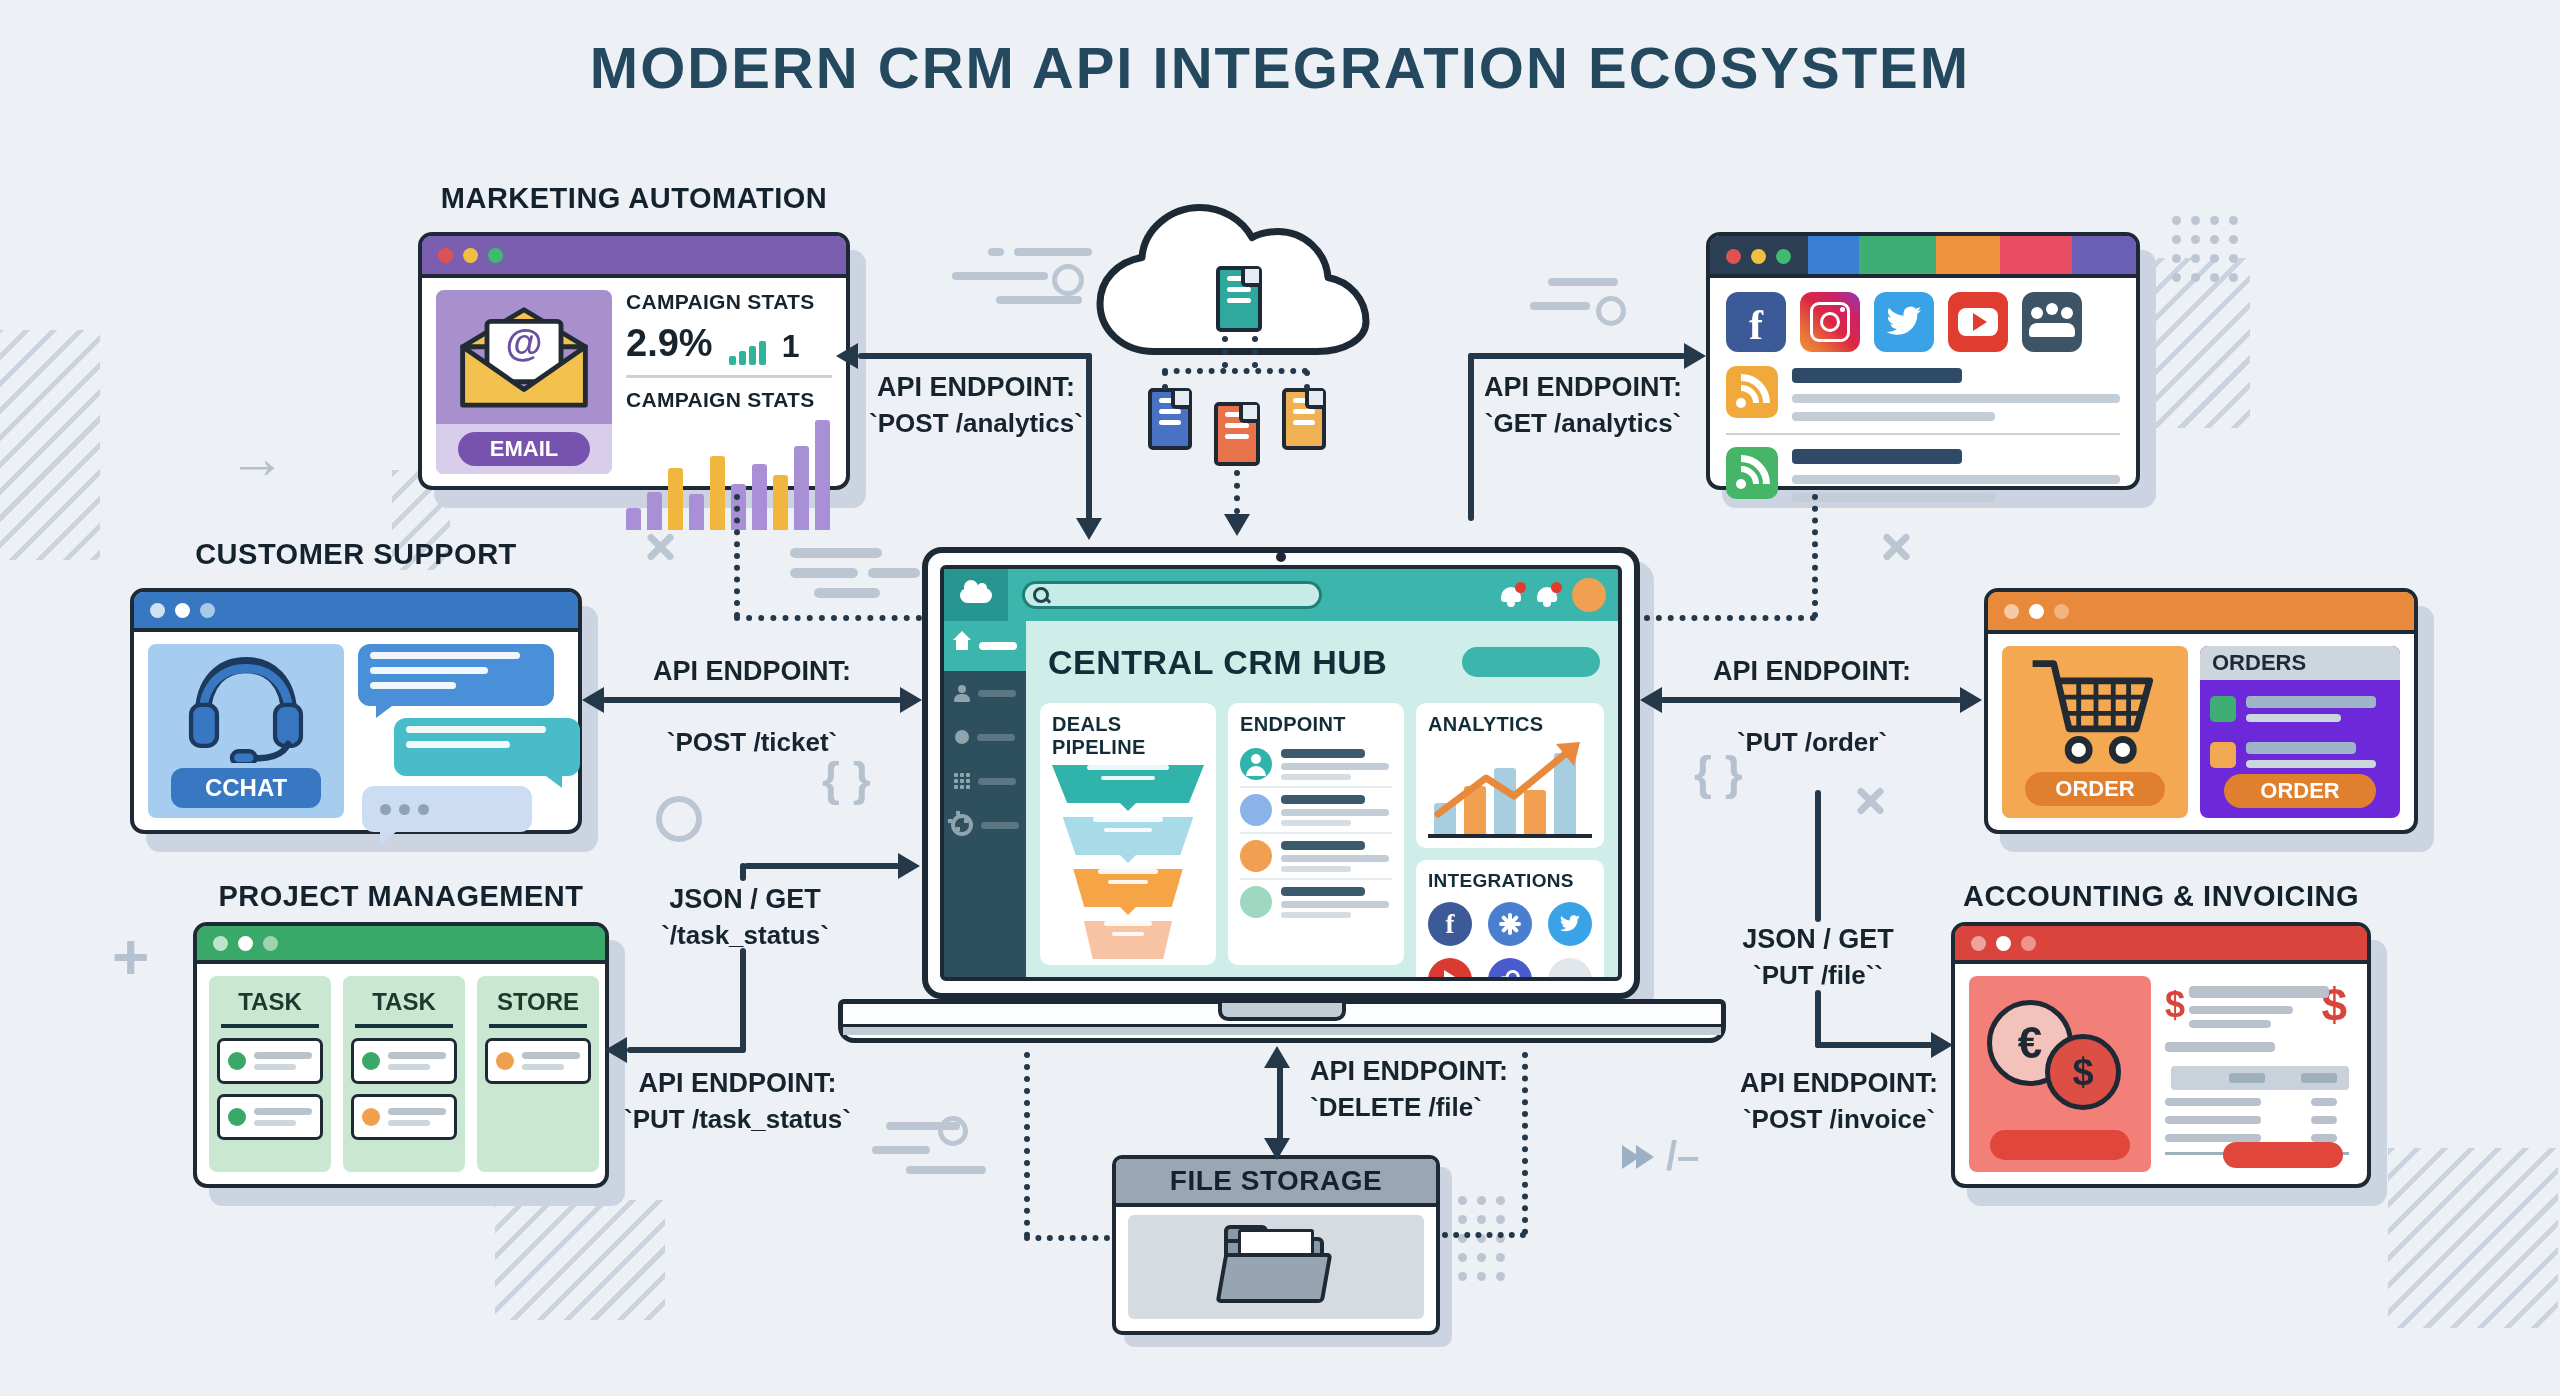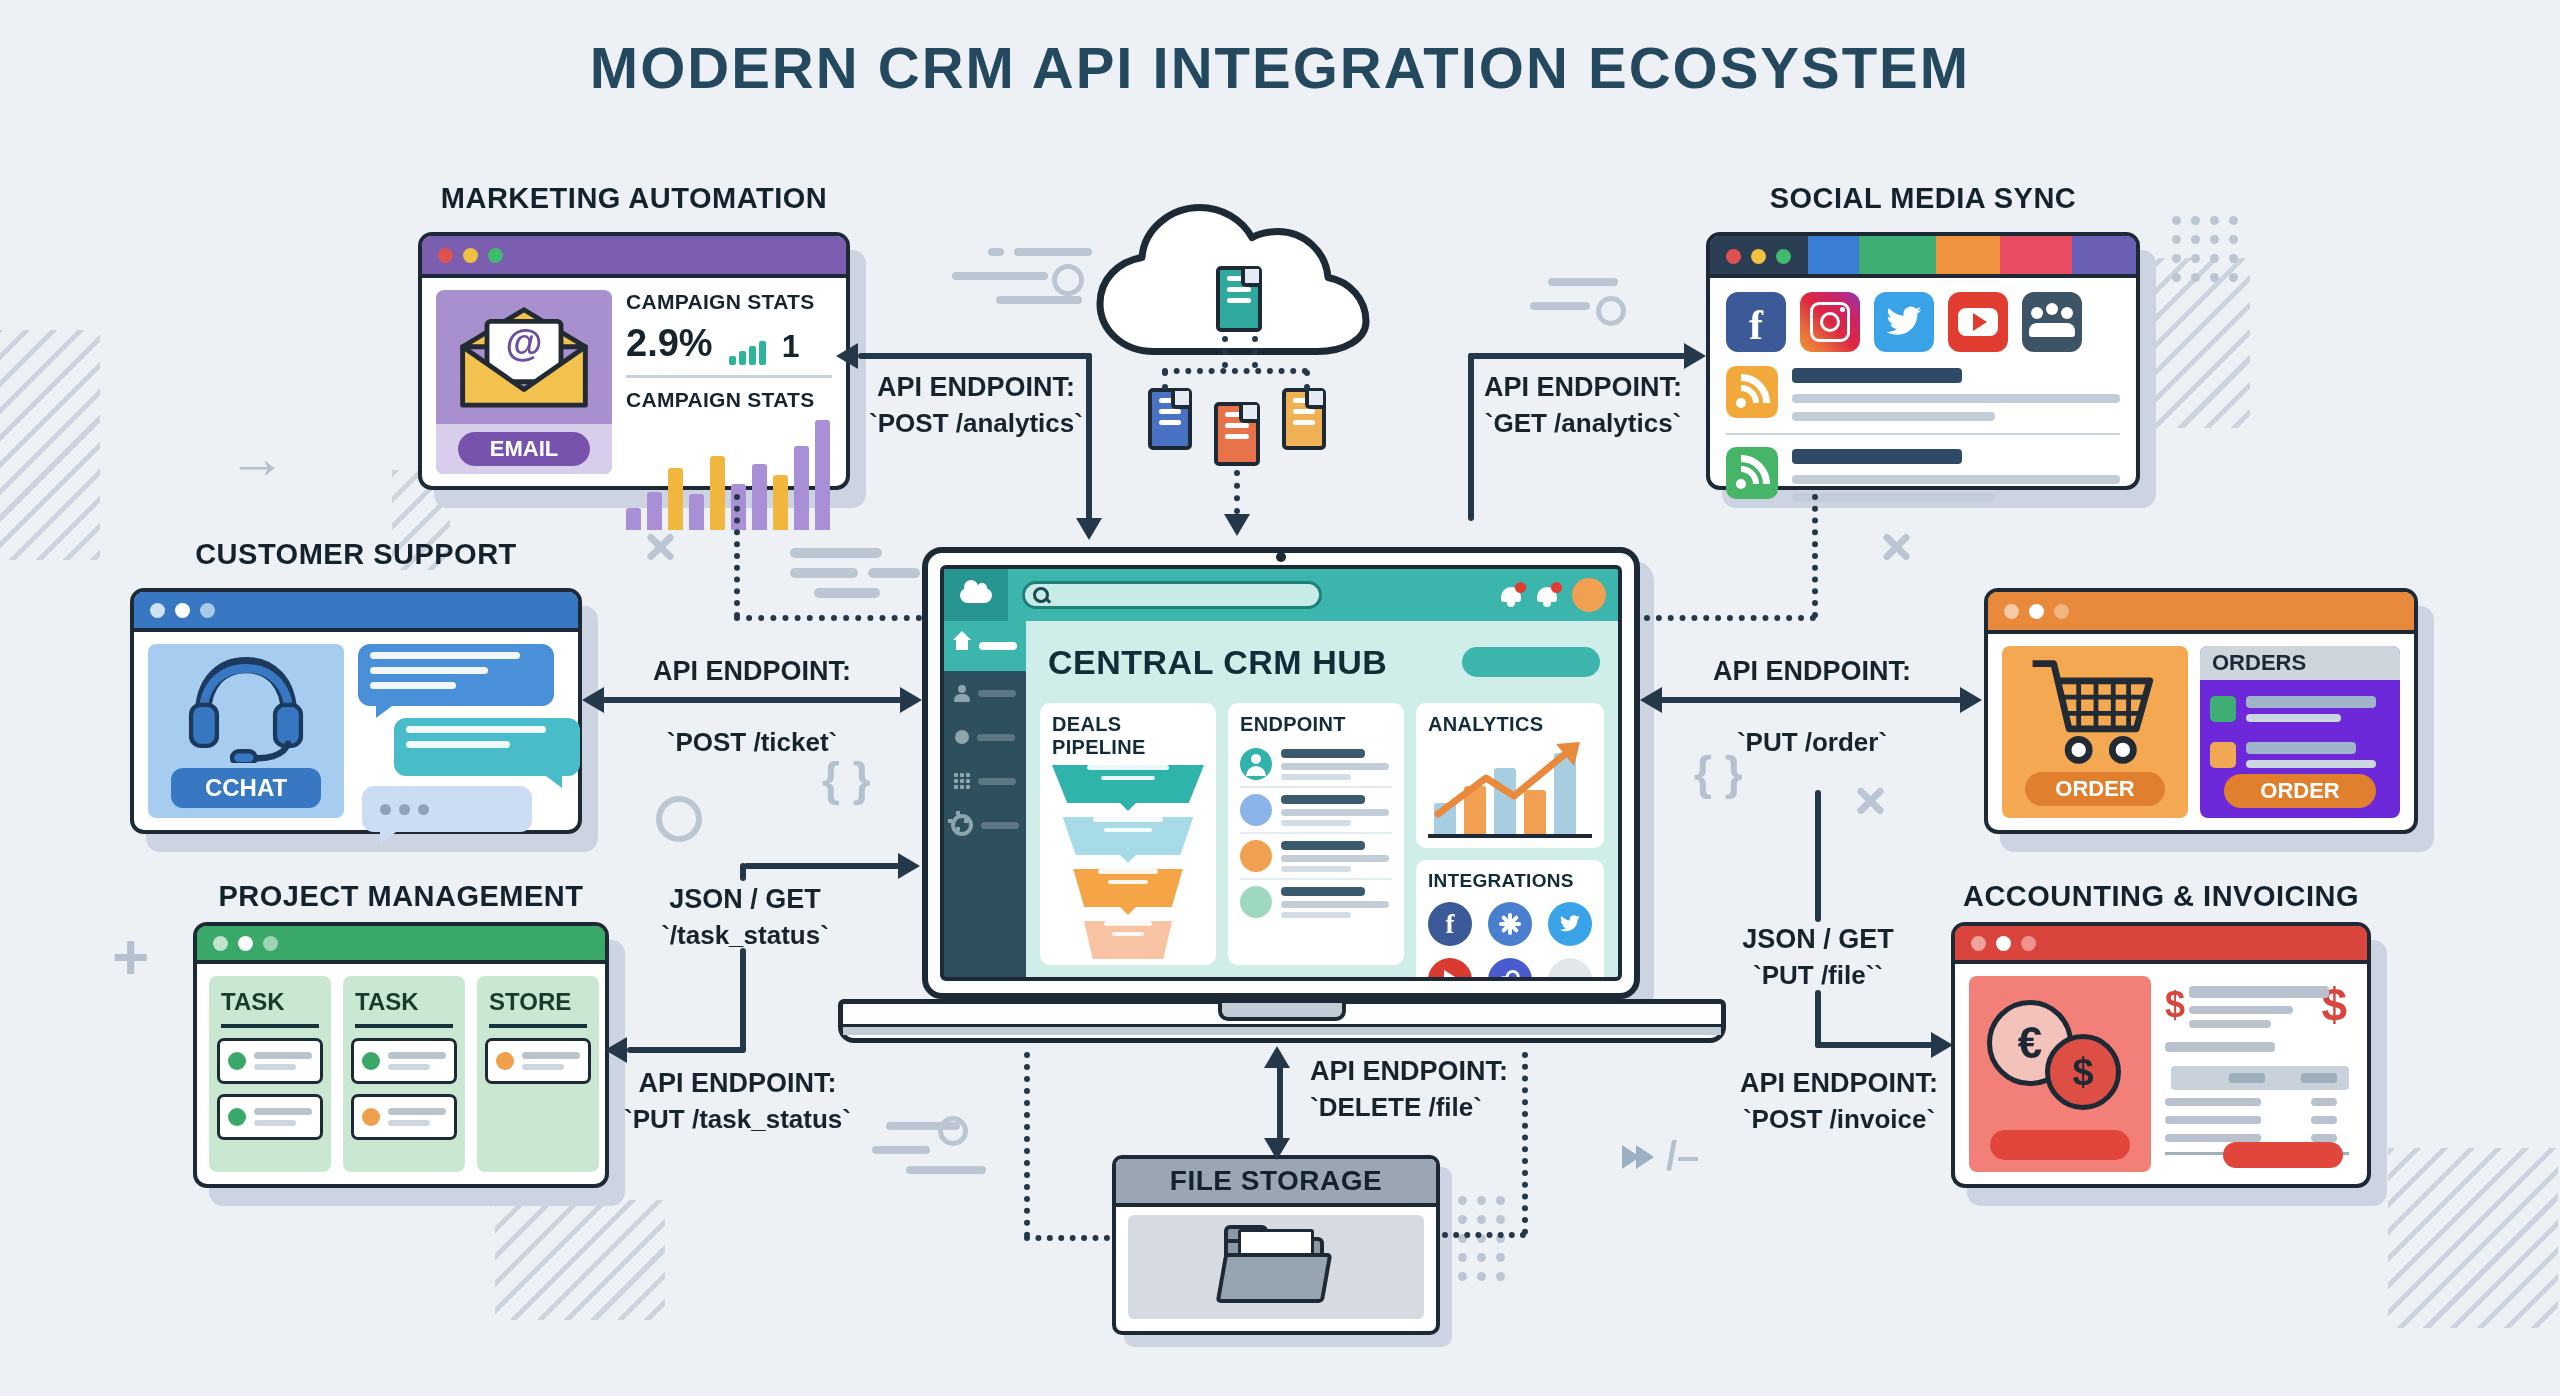--- a/index.html
+++ b/index.html
@@ -177,21 +177,21 @@
   .ec-tile{width:186px;background:#f5a852;border-radius:8px;position:relative;flex:0 0 auto;}
   .ec-right{flex:1;background:#6d28d9;border-radius:8px;position:relative;overflow:hidden;}
   .ord-band{height:34px;background:#cdd5dd;display:flex;align-items:center;padding-left:12px;font-weight:800;font-size:22px;color:#1b2a36;}
   .ord-row{display:flex;align-items:center;gap:10px;margin:12px 10px 0;}
   .ord-sq{width:26px;height:26px;border-radius:5px;flex:0 0 auto;}
   .ord-b1{width:130px;height:12px;background:#9fb4c8;border-radius:4px;}
   .ord-b2{width:95px;height:8px;background:#ccd6de;border-radius:4px;margin-top:6px;}
   
   .pm-body{display:flex;gap:12px;padding:12px;height:calc(100% - 38px);box-sizing:border-box;}
   .pm-col{flex:1;background:#c9e7d1;border-radius:8px;padding:6px 8px;box-sizing:border-box;}
-  .pm-head{margin:2px 4px 10px;border-bottom:4px solid #16333d;text-align:left;font-weight:800;font-size:24px;color:#1b3a2e;padding:4px 0 8px;}
+  .pm-head{margin:2px 4px 10px;border-bottom:4px solid #16333d;text-align:center;font-weight:800;font-size:24px;color:#1b3a2e;padding:4px 0 8px;}
   .pm-card{background:#fff;border:3px solid #1d2a35;border-radius:7px;height:46px;display:flex;align-items:center;gap:8px;padding:0 8px;margin-bottom:10px;box-sizing:border-box;}
   .pm-dot{width:18px;height:18px;border-radius:50%;flex:0 0 auto;}
   .pm-l1{width:58px;height:7px;background:#b9c3cc;border-radius:4px;}
   .pm-l2{width:42px;height:6px;background:#cdd6dd;border-radius:4px;margin-top:5px;}
   
   .ac-body{display:flex;gap:12px;padding:12px 14px;height:calc(100% - 38px);box-sizing:border-box;}
   .ac-tile{width:182px;background:#f28078;border-radius:8px;position:relative;flex:0 0 auto;}
   .coin{position:absolute;border-radius:50%;display:flex;align-items:center;justify-content:center;font-weight:800;color:#1d2a35;box-sizing:border-box;}
   .coin.eu{left:18px;top:24px;width:86px;height:86px;background:#f3c3bb;border:5px solid #1d2a35;font-size:44px;}
   .coin.dl{left:76px;top:58px;width:76px;height:76px;background:#dd4f44;border:5px solid #1d2a35;font-size:38px;z-index:2;}
@@ -378,21 +378,20 @@
             <div style="height: 46px; background: rgb(169, 143, 214);"></div>
             <div style="height: 66px; background: rgb(169, 143, 214);"></div>
             <div style="height: 55px; background: rgb(240, 182, 62);"></div>
             <div style="height: 84px; background: rgb(169, 143, 214);"></div>
             <div style="height: 110px; background: rgb(169, 143, 214);"></div>
           </div>
       </div>
     </div>
   </div>
 
-  <div class="sec-title" style="left:1706px;width:434px;top:182px;">SOCIAL MEDIA SYNC</div>
   <div class="browser" style="left:1706px;top:232px;width:434px;height:258px;">
     <div class="bhead" style="padding:0;">
       <div class="soc-seg" id="social-seg">
           <span style="width: 23%; background: rgb(44, 62, 84);"></span>
           <span style="width: 12%; background: rgb(58, 127, 213);"></span>
           <span style="width: 18%; background: rgb(63, 174, 116);"></span>
           <span style="width: 15%; background: rgb(240, 147, 63);"></span>
           <span style="width: 17%; background: rgb(232, 77, 99);"></span>
           <span style="width: 15%; background: rgb(107, 95, 181);"></span>
         </div>

